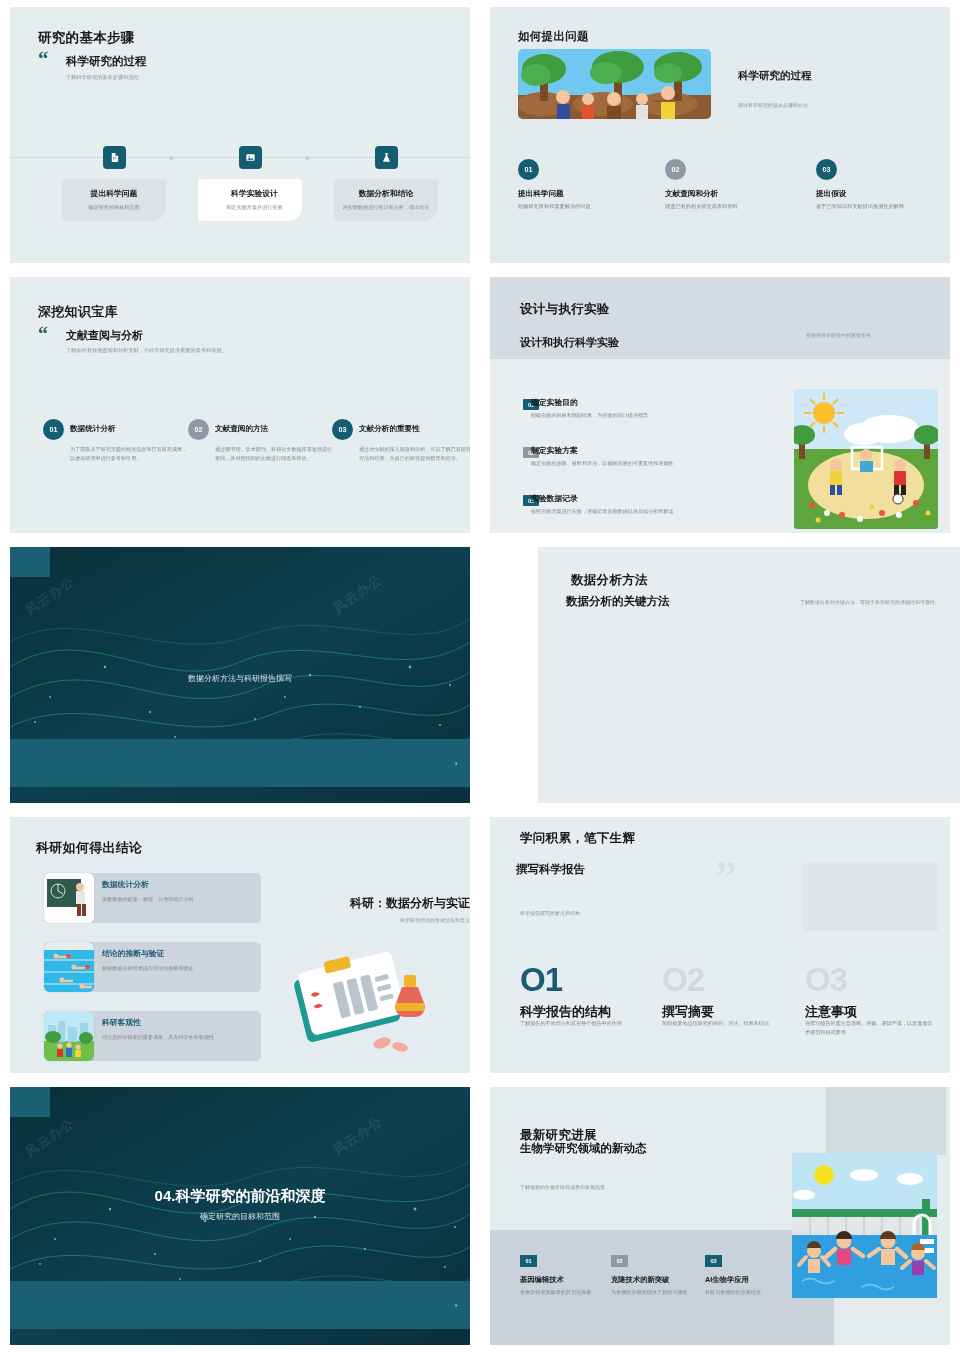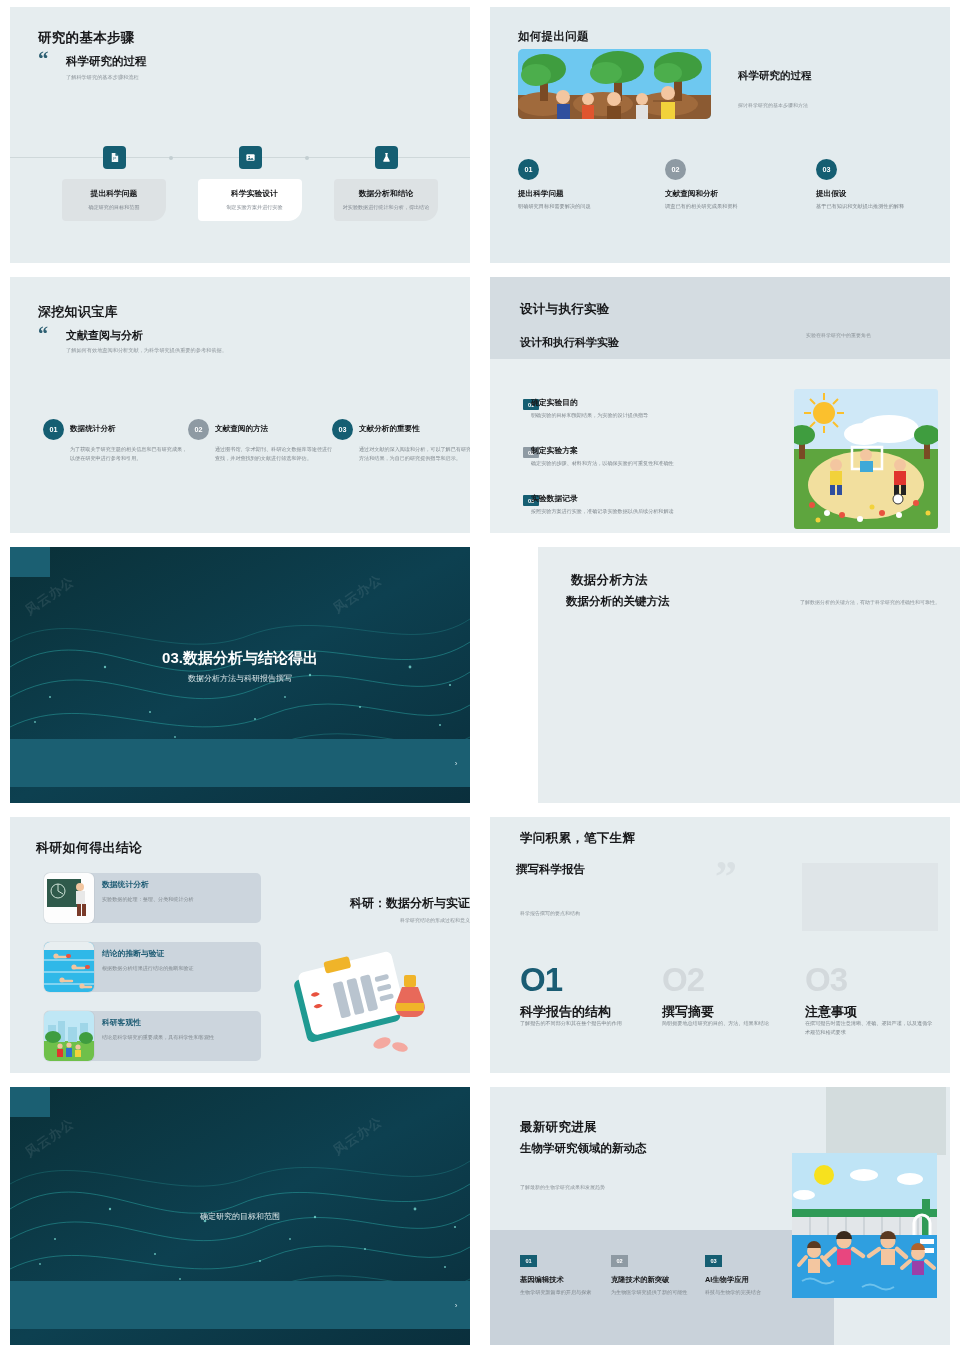--- a/index.html
+++ b/index.html
@@ -113,21 +113,21 @@
               line-height:30px; font-family:"Liberation Serif",serif; }
   .s8 .grayblk { position:absolute; left:312px; top:46px; width:136px; height:68px; background:#dfe5e8; }
   .s8 .bn { position:absolute; top:146px; font-size:33px; font-weight:bold; letter-spacing:-1px; line-height:1; }
   .s8 .bh { position:absolute; top:186px; font-size:13px; font-weight:bold; color:#17181a; }
   .s8 .bb { position:absolute; top:202px; width:130px; font-size:5.1px; color:#7f878d; line-height:1.7; }
 
   
   .s10 { background:#e5ecef; }
   .s10 .blkA { position:absolute; left:336px; top:0; width:120px; height:68px; background:#d3dcdd; }
   .s10 .band { position:absolute; left:0; top:143px; width:344px; bottom:0; background:#c9d2da; }
-  .s10 .t1 { position:absolute; left:30px; top:32px; font-size:12.5px; }
+  .s10 .t1 { position:absolute; left:30px; top:40px; font-size:12.5px; }
   .s10 .t2 { position:absolute; left:30px; top:54px; font-size:11.5px; font-weight:bold; }
   .s10 .t3 { position:absolute; left:30px; top:97px; font-size:5px; }
   .s10 .pic { position:absolute; left:302px; top:66px; width:145px; height:145px; overflow:hidden; }
   .s10 .sq { position:absolute; top:168px; width:17px; height:12px; color:#fff; font-size:5.6px; font-weight:bold;
              display:flex; align-items:center; justify-content:center; }
   .s10 .nh { position:absolute; top:188px; font-size:7.3px; font-weight:bold; color:#17181a;text-align:right; }
   .s10 .nb { position:absolute; top:201px; width:85px; font-size:5.1px; color:#7f878d; line-height:1.65; }
 </style>
 </head>
 <body>
@@ -354,21 +354,20 @@
             <circle cx="385" cy="196" r="1"></circle>
             <circle cx="440" cy="138" r="1.1"></circle>
           <circle cx="25" cy="175" r="0.9"></circle>
             <circle cx="165" cy="190" r="0.9"></circle>
             <circle cx="275" cy="150" r="0.9"></circle>
         </g>
       </svg>
       <div class="tab"></div>
       <div class="wm" style="left:12px; top:40px;">风云办公</div>
       <div class="wm" style="left:320px; top:38px;">风云办公</div>
-      <div class="ttl" style="top:102px; font-size:15px;">03.数据分析与结论得出</div>
       <div class="sub2" style="top:126px; font-size:8px;">数据分析方法与科研报告撰写</div>
       <div class="footbar"></div>
       <div class="arrowbox">›</div>
     </div>
   </div>
 
   <div class="cell">
     <div class="slide s6">
       <div class="t1 kicker">数据分析方法</div>
       <div class="t2 h-main">数据分析的关键方法</div>
@@ -544,20 +543,21 @@
             <circle cx="390" cy="198" r="1"></circle>
             <circle cx="445" cy="140" r="1.1"></circle>
           <circle cx="30" cy="177" r="0.9"></circle>
             <circle cx="170" cy="192" r="0.9"></circle>
             <circle cx="280" cy="152" r="0.9"></circle>
         </g>
       </svg>
       <div class="tab"></div>
       <div class="wm" style="left:12px; top:42px;">风云办公</div>
       <div class="wm" style="left:320px; top:40px;">风云办公</div>
+      <div class="ttl" style="top:100px; font-size:15px;">04.科学研究的前沿和深度</div>
       <div class="sub2" style="top:124px; font-size:8px;">确定研究的目标和范围</div>
       <div class="footbar"></div>
       <div class="arrowbox">›</div>
     </div>
   </div>
 
   <div class="cell">
     <div class="slide s10">
       <div class="blkA"></div>
       <div class="band"></div>

